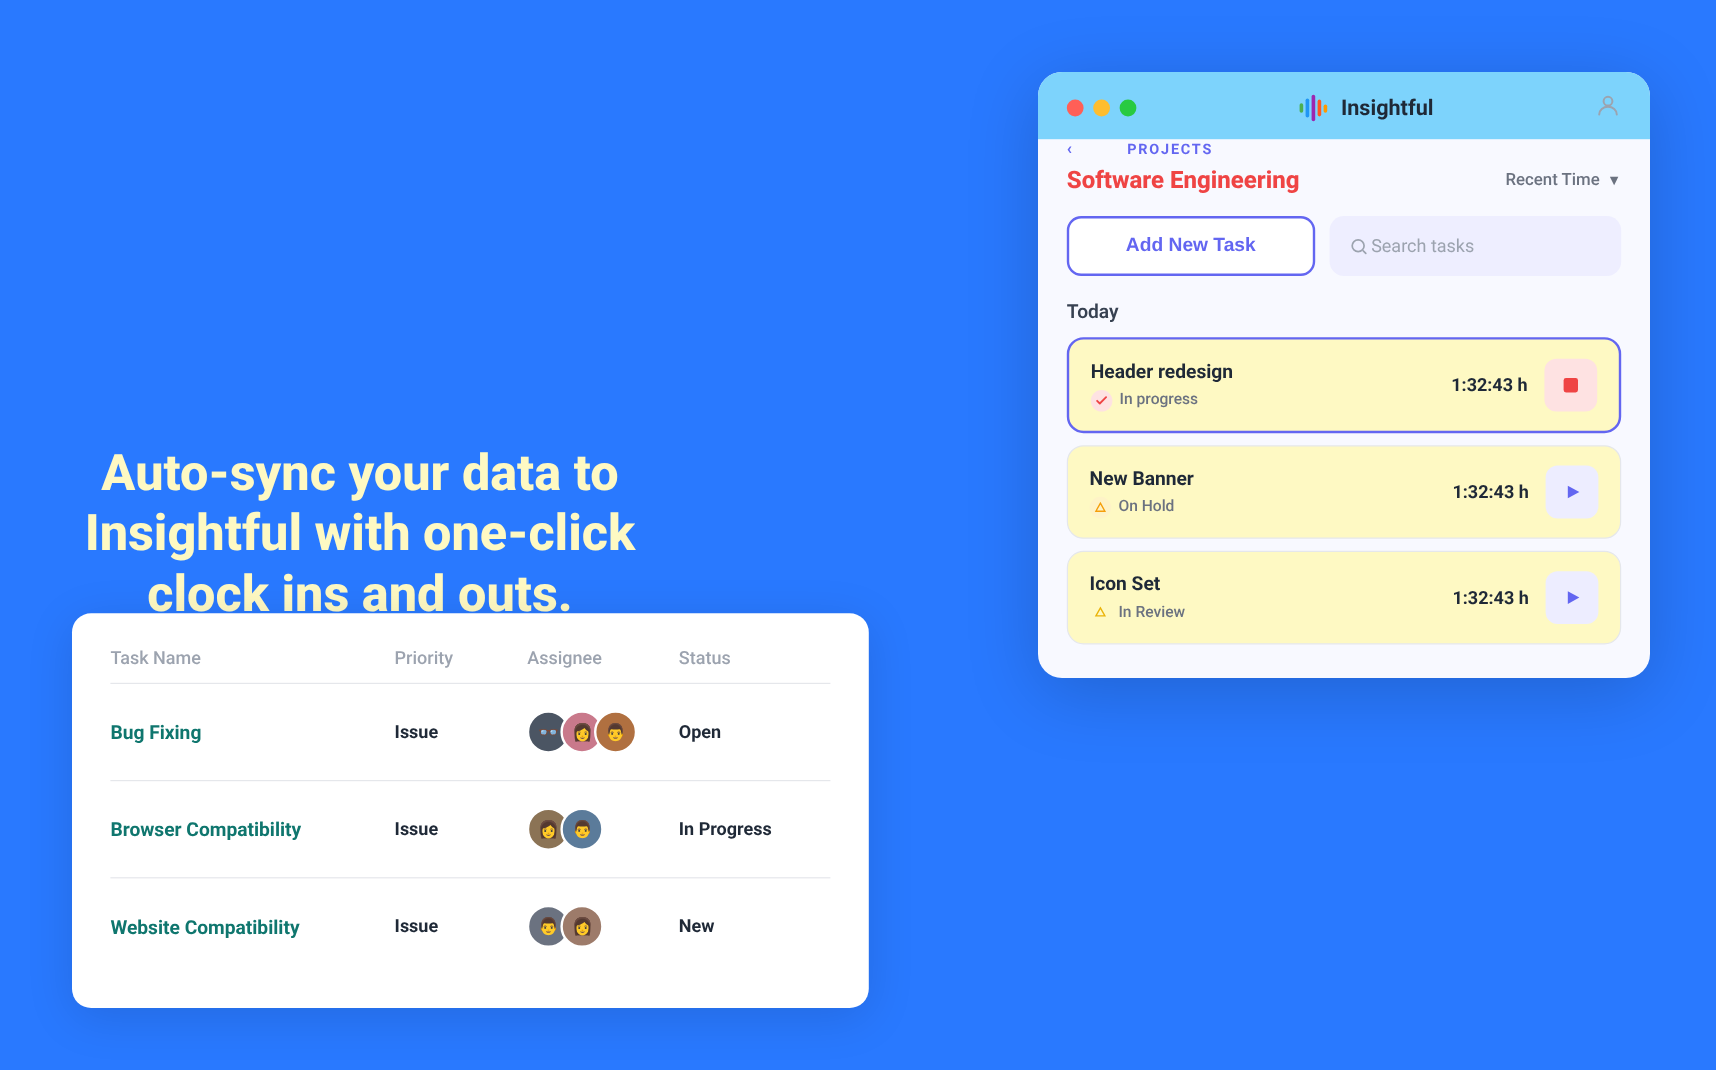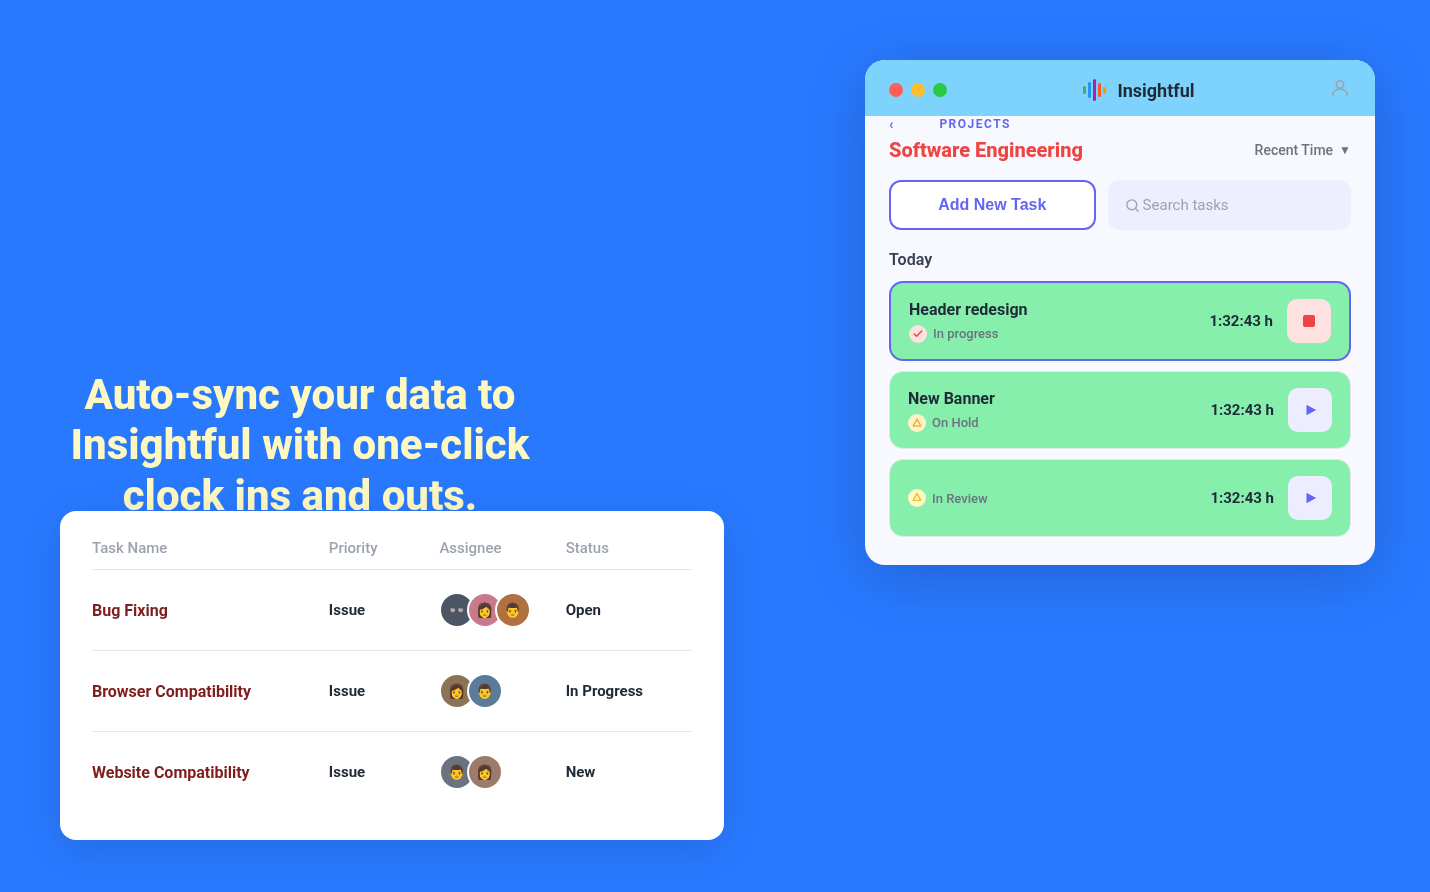--- a/index.html
+++ b/index.html
@@ -65,21 +65,21 @@
       display: flex;
       align-items: center;
       border-top: 1px solid #E5E7EB;
       padding: 22px 0;
     }
 
     .row-task-name {
       width: 300px;
       font-weight: 700;
       font-size: 16px;
-      color: #7f1d1d;
+      color: #0f766e;
     }
 
     .row-priority {
       width: 140px;
       font-weight: 700;
       font-size: 15px;
       color: #1F2937;
     }
 
     .row-assignee {
@@ -265,21 +265,21 @@
       margin-bottom: 12px;
     }
 
     .task-list {
       display: flex;
       flex-direction: column;
       gap: 10px;
     }
 
     .task-item {
-      background: #86efac;
+      background: #fef9c3;
       border-radius: 14px;
       padding: 16px 18px;
       display: flex;
       align-items: center;
       justify-content: space-between;
       border: 1.5px solid #E5E7EB;
     }
 
     .task-item.active {
       border: 2px solid #6366F1;
@@ -491,20 +491,21 @@
         <div class="task-time">1:32:43 h</div>
         <div class="task-action-btn btn-play">
           <svg width="14" height="14" viewBox="0 0 16 16" fill="none">
             <path d="M4 2l11 6-11 6V2z" fill="#6366F1"></path>
           </svg>
         </div>
       </div>
 
       <div class="task-item">
         <div class="task-info">
+          <div class="task-name">Icon Set</div>
           <div class="task-status status-in-review">
             <div class="status-icon" style="background:#FEF9C3;">
               <svg width="12" height="12" viewBox="0 0 16 16" fill="none">
                 <path d="M8 2l5 9H3z" stroke="#EAB308" stroke-width="1.5" fill="none"></path>
               </svg>
             </div>
             <span class="status-text">In Review</span>
           </div>
         </div>
         <div class="task-time">1:32:43 h</div>

